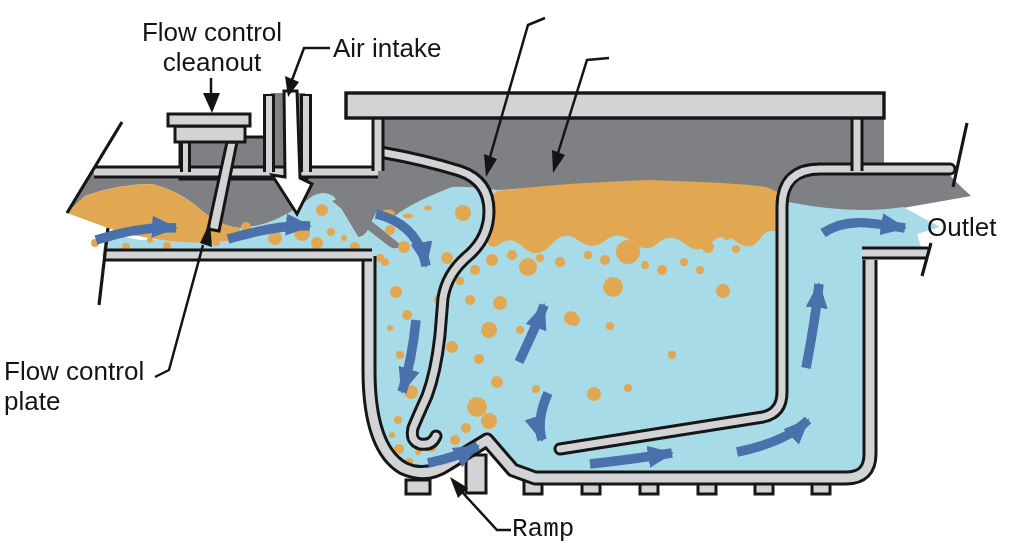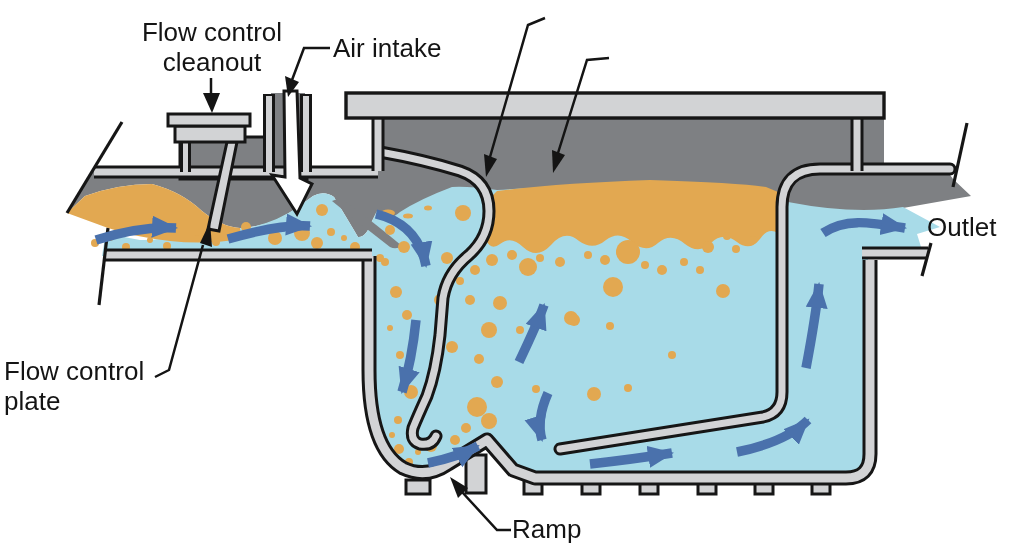--- a/index.html
+++ b/index.html
@@ -244,14 +244,14 @@
       <polygon class="leader-head" points="468,488 458,498 450,477"></polygon>
     </g>
   </svg>
 
   <div class="label center" style="left:118px;top:17px;width:188px;">Flow control
 cleanout</div>
   <div class="label" style="left:333px;top:33px;">Air intake</div>
   <div class="label" style="left:907px;top:212px;margin-left:20px;">Outlet</div>
   <div class="label" style="left:4px;top:356px;">Flow control
 plate</div>
-  <div class="label" style="left:512px;top:514px;">Ramp</div>
+  <div class="label" style="left:512px;top:514px;font-family:Liberation Mono, monospace;">Ramp</div>
 </div>
 
 </body></html>

